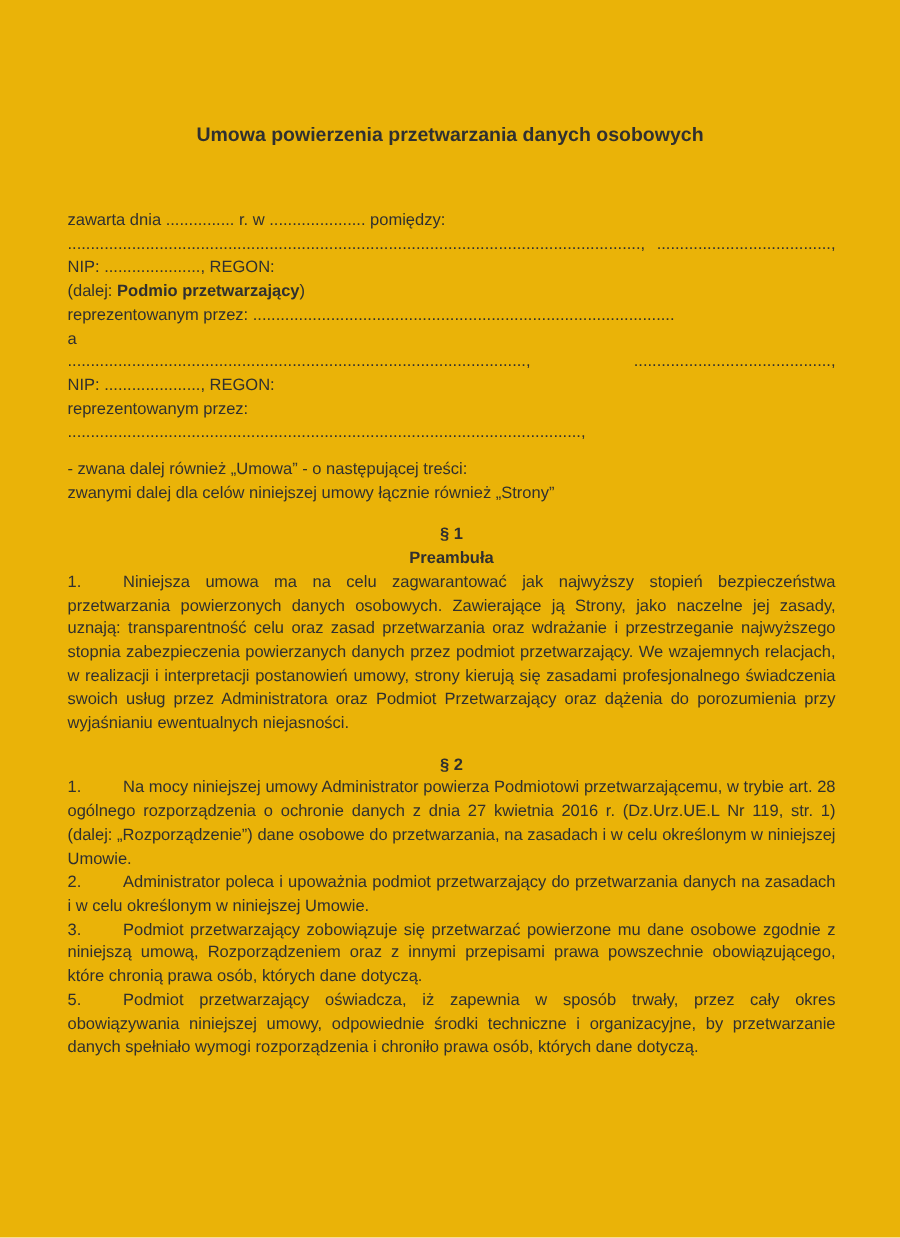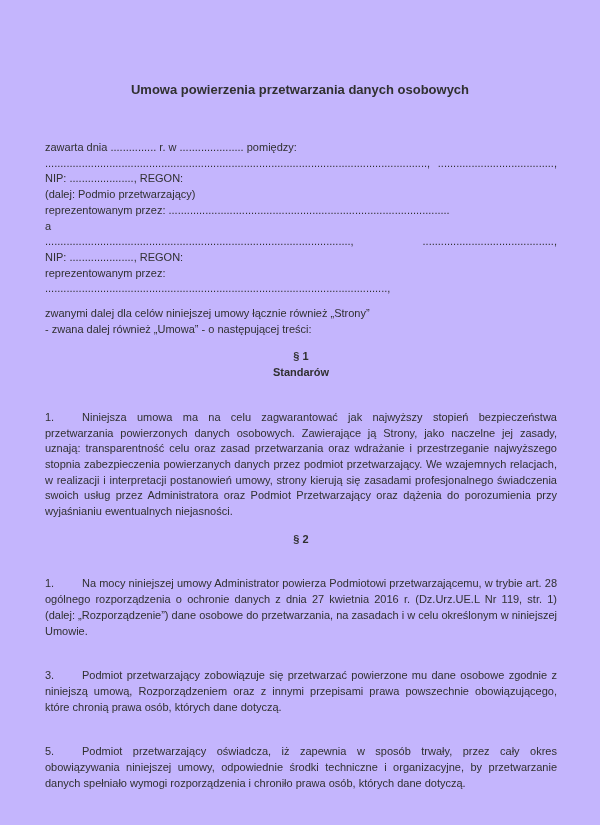--- a/index.html
+++ b/index.html
@@ -11,21 +11,21 @@
     width: 600px;
     height: 825px;
     overflow: hidden;
     font-family: "Liberation Sans", sans-serif;
     color: #303030;
     -webkit-font-smoothing: antialiased;
   }
   .page {
     width: 600px;
     height: 825px;
-    background: #c4b5fd;
+    background: #eab308;
     overflow: hidden;
   }
   .title {
     margin: 82px 0 0 0;
     text-align: center;
     font-size: 13px;
     font-weight: bold;
     line-height: 16px;
   }
   .content {
@@ -46,27 +46,26 @@
   .dotline span { white-space: nowrap; }
   .closing-block { margin-top: 9px; }
   .sec-head {
     margin-top: 12px;
     text-align: center;
     font-weight: bold;
   }
   .para {
     text-align: justify;
     text-align-last: left;
-    margin-top: 29px;
   }
   .pnum {
     display: inline-block;
     width: 37px;
   }
-  strong { font-weight: normal; }
+  strong { font-weight: bold; }
 </style>
 </head>
 <body>
 
 <div class="page">
 
   <h1 class="title">Umowa powierzenia przetwarzania danych osobowych</h1>
 
   <div class="content">
 
@@ -86,31 +85,32 @@
       <div class="dotline">
         <span>....................................................................................................,</span>
         <span>...........................................,</span>
       </div>
       <p class="line nowrap">NIP: ....................., REGON:</p>
       <p class="line nowrap">reprezentowanym przez:</p>
       <p class="line nowrap">................................................................................................................,</p>
     </div>
 
     <div class="closing-block">
+      <p class="line">- zwana dalej również „Umowa” - o następującej treści:</p>
       <p class="line">zwanymi dalej dla celów niniejszej umowy łącznie również „Strony”</p>
-      <p class="line">- zwana dalej również „Umowa” - o następującej treści:</p>
     </div>
 
     <div class="sec-head">
       <p>§ 1</p>
-      <p>Standarów</p>
+      <p>Preambuła</p>
     </div>
     <p class="para"><span class="pnum">1.</span><span>Niniejsza umowa ma na celu zagwarantować jak najwyższy stopień bezpieczeństwa przetwarzania powierzonych danych osobowych. Zawierające ją Strony, jako naczelne jej zasady, uznają: transparentność celu oraz zasad przetwarzania oraz wdrażanie i przestrzeganie najwyższego stopnia zabezpieczenia powierzanych danych przez podmiot przetwarzający. We wzajemnych relacjach, w realizacji i interpretacji postanowień umowy, strony kierują się zasadami profesjonalnego świadczenia swoich usług przez Administratora oraz Podmiot Przetwarzający oraz dążenia do porozumienia przy wyjaśnianiu ewentualnych niejasności.</span></p>
 
     <div class="sec-head">
       <p>§ 2</p>
     </div>
     <p class="para"><span class="pnum">1.</span><span>Na mocy niniejszej umowy Administrator powierza Podmiotowi przetwarzającemu, w trybie art. 28 ogólnego rozporządzenia o ochronie danych z dnia 27 kwietnia 2016 r. (Dz.Urz.UE.L Nr 119, str. 1) (dalej: „Rozporządzenie”) dane osobowe do przetwarzania, na zasadach i w celu określonym w niniejszej Umowie.</span></p>
+    <p class="para"><span class="pnum">2.</span><span>Administrator poleca i upoważnia podmiot przetwarzający do przetwarzania danych na zasadach i w celu określonym w niniejszej Umowie.</span></p>
     <p class="para"><span class="pnum">3.</span><span>Podmiot przetwarzający zobowiązuje się przetwarzać powierzone mu dane osobowe zgodnie z niniejszą umową, Rozporządzeniem oraz z innymi przepisami prawa powszechnie obowiązującego, które chronią prawa osób, których dane dotyczą.</span></p>
     <p class="para"><span class="pnum">5.</span><span>Podmiot przetwarzający oświadcza, iż zapewnia w sposób trwały, przez cały okres obowiązywania niniejszej umowy, odpowiednie środki techniczne i organizacyjne, by przetwarzanie danych spełniało wymogi rozporządzenia i chroniło prawa osób, których dane dotyczą.</span></p>
 
   </div>
 </div>
 
 </body></html>

